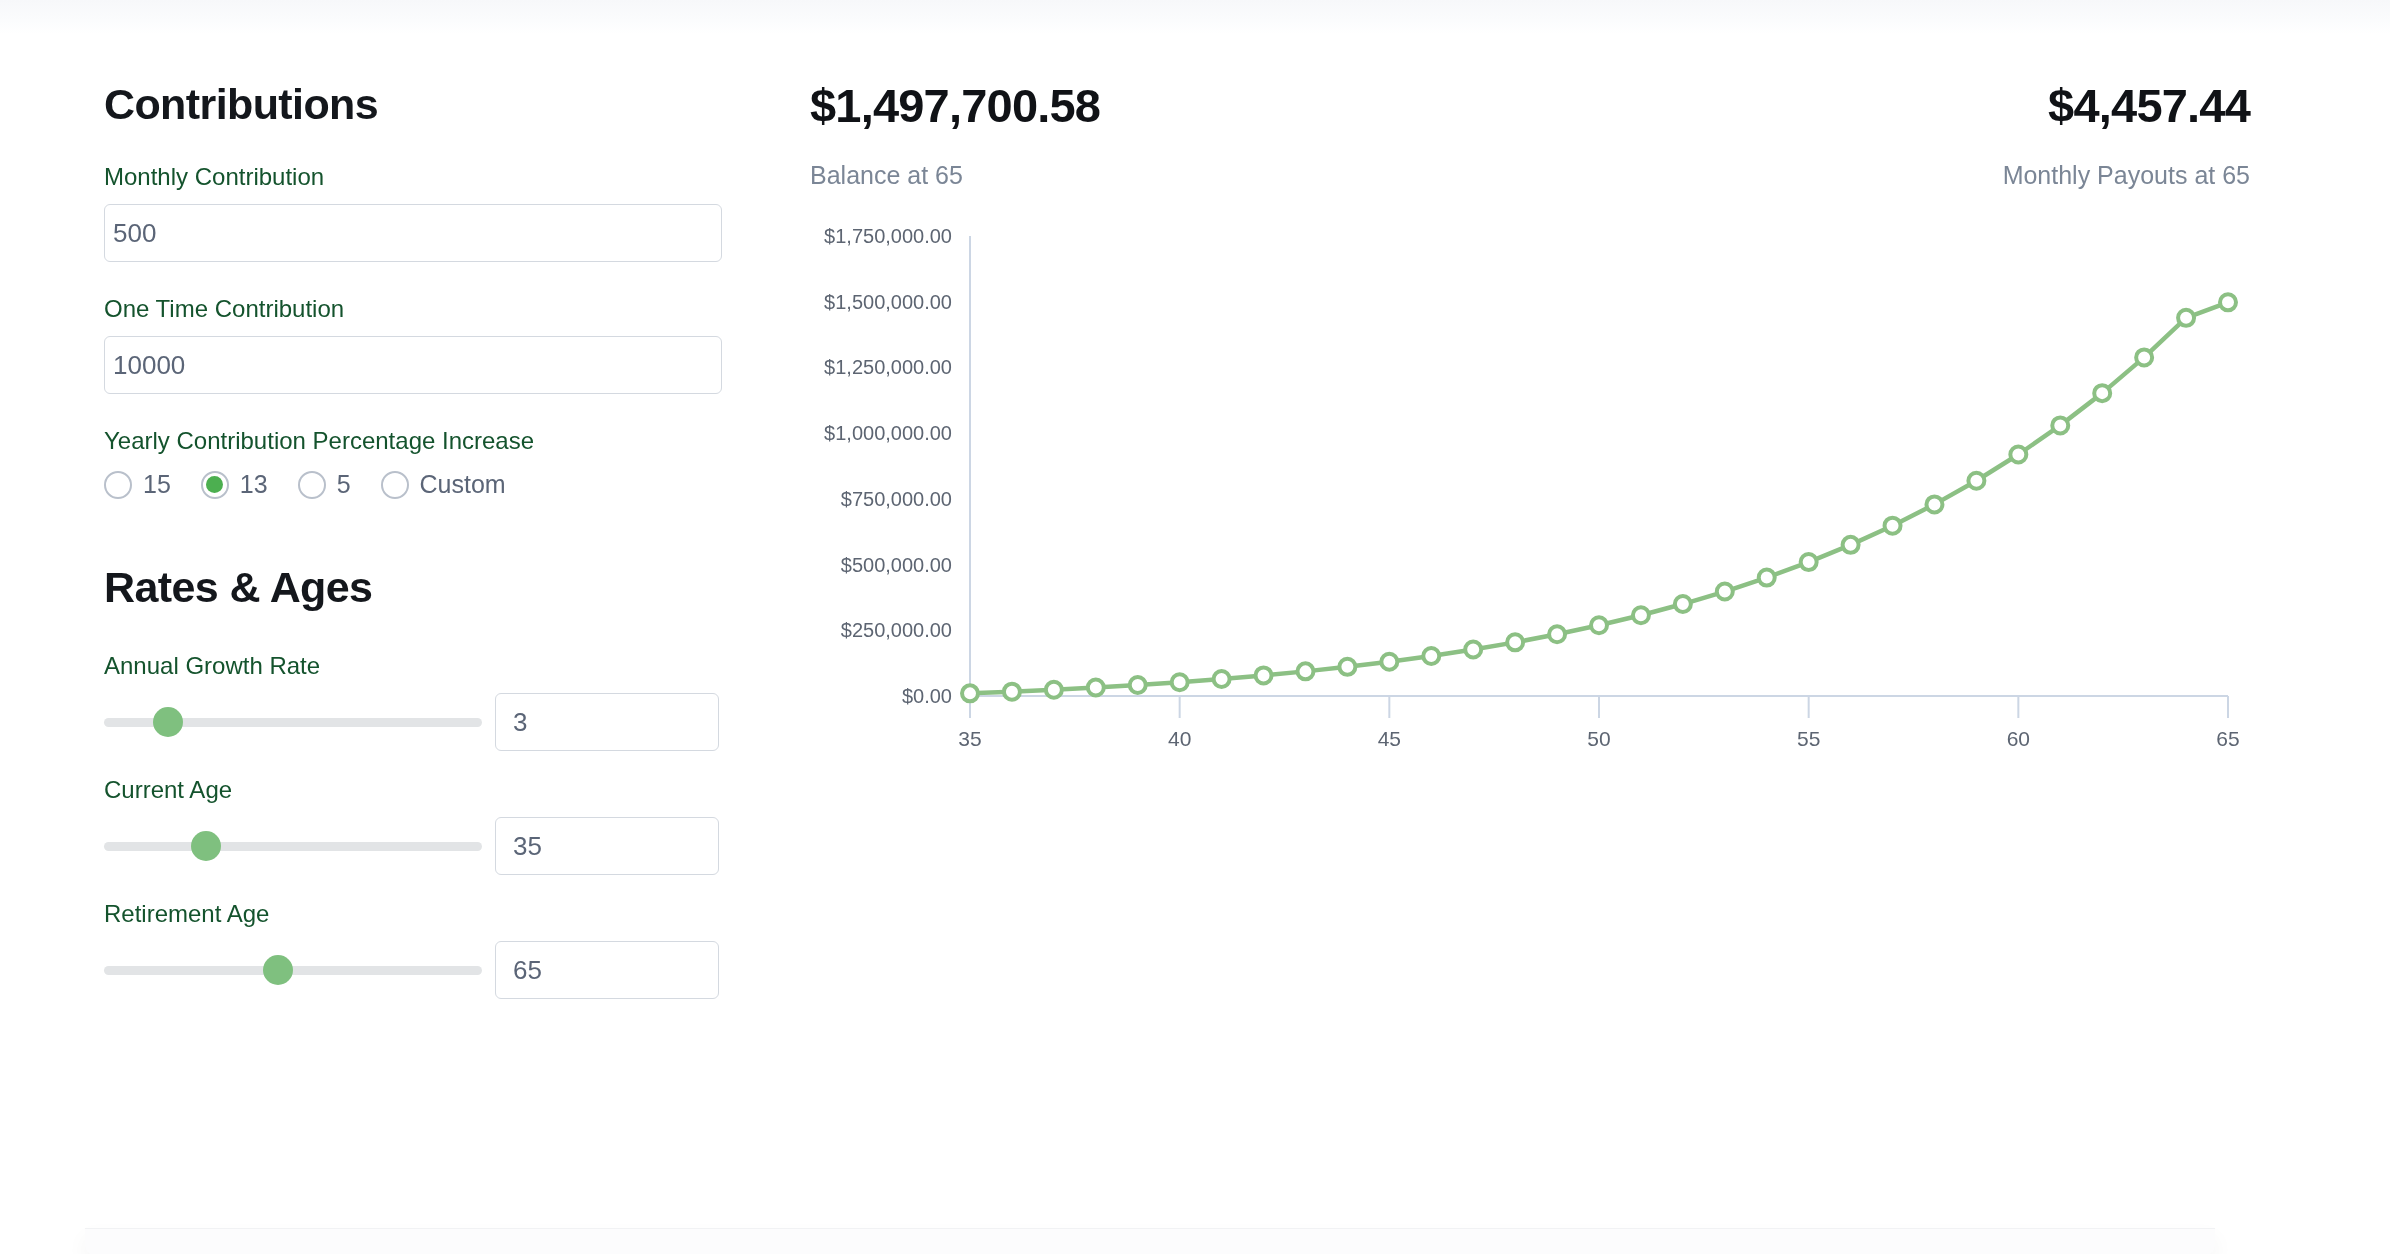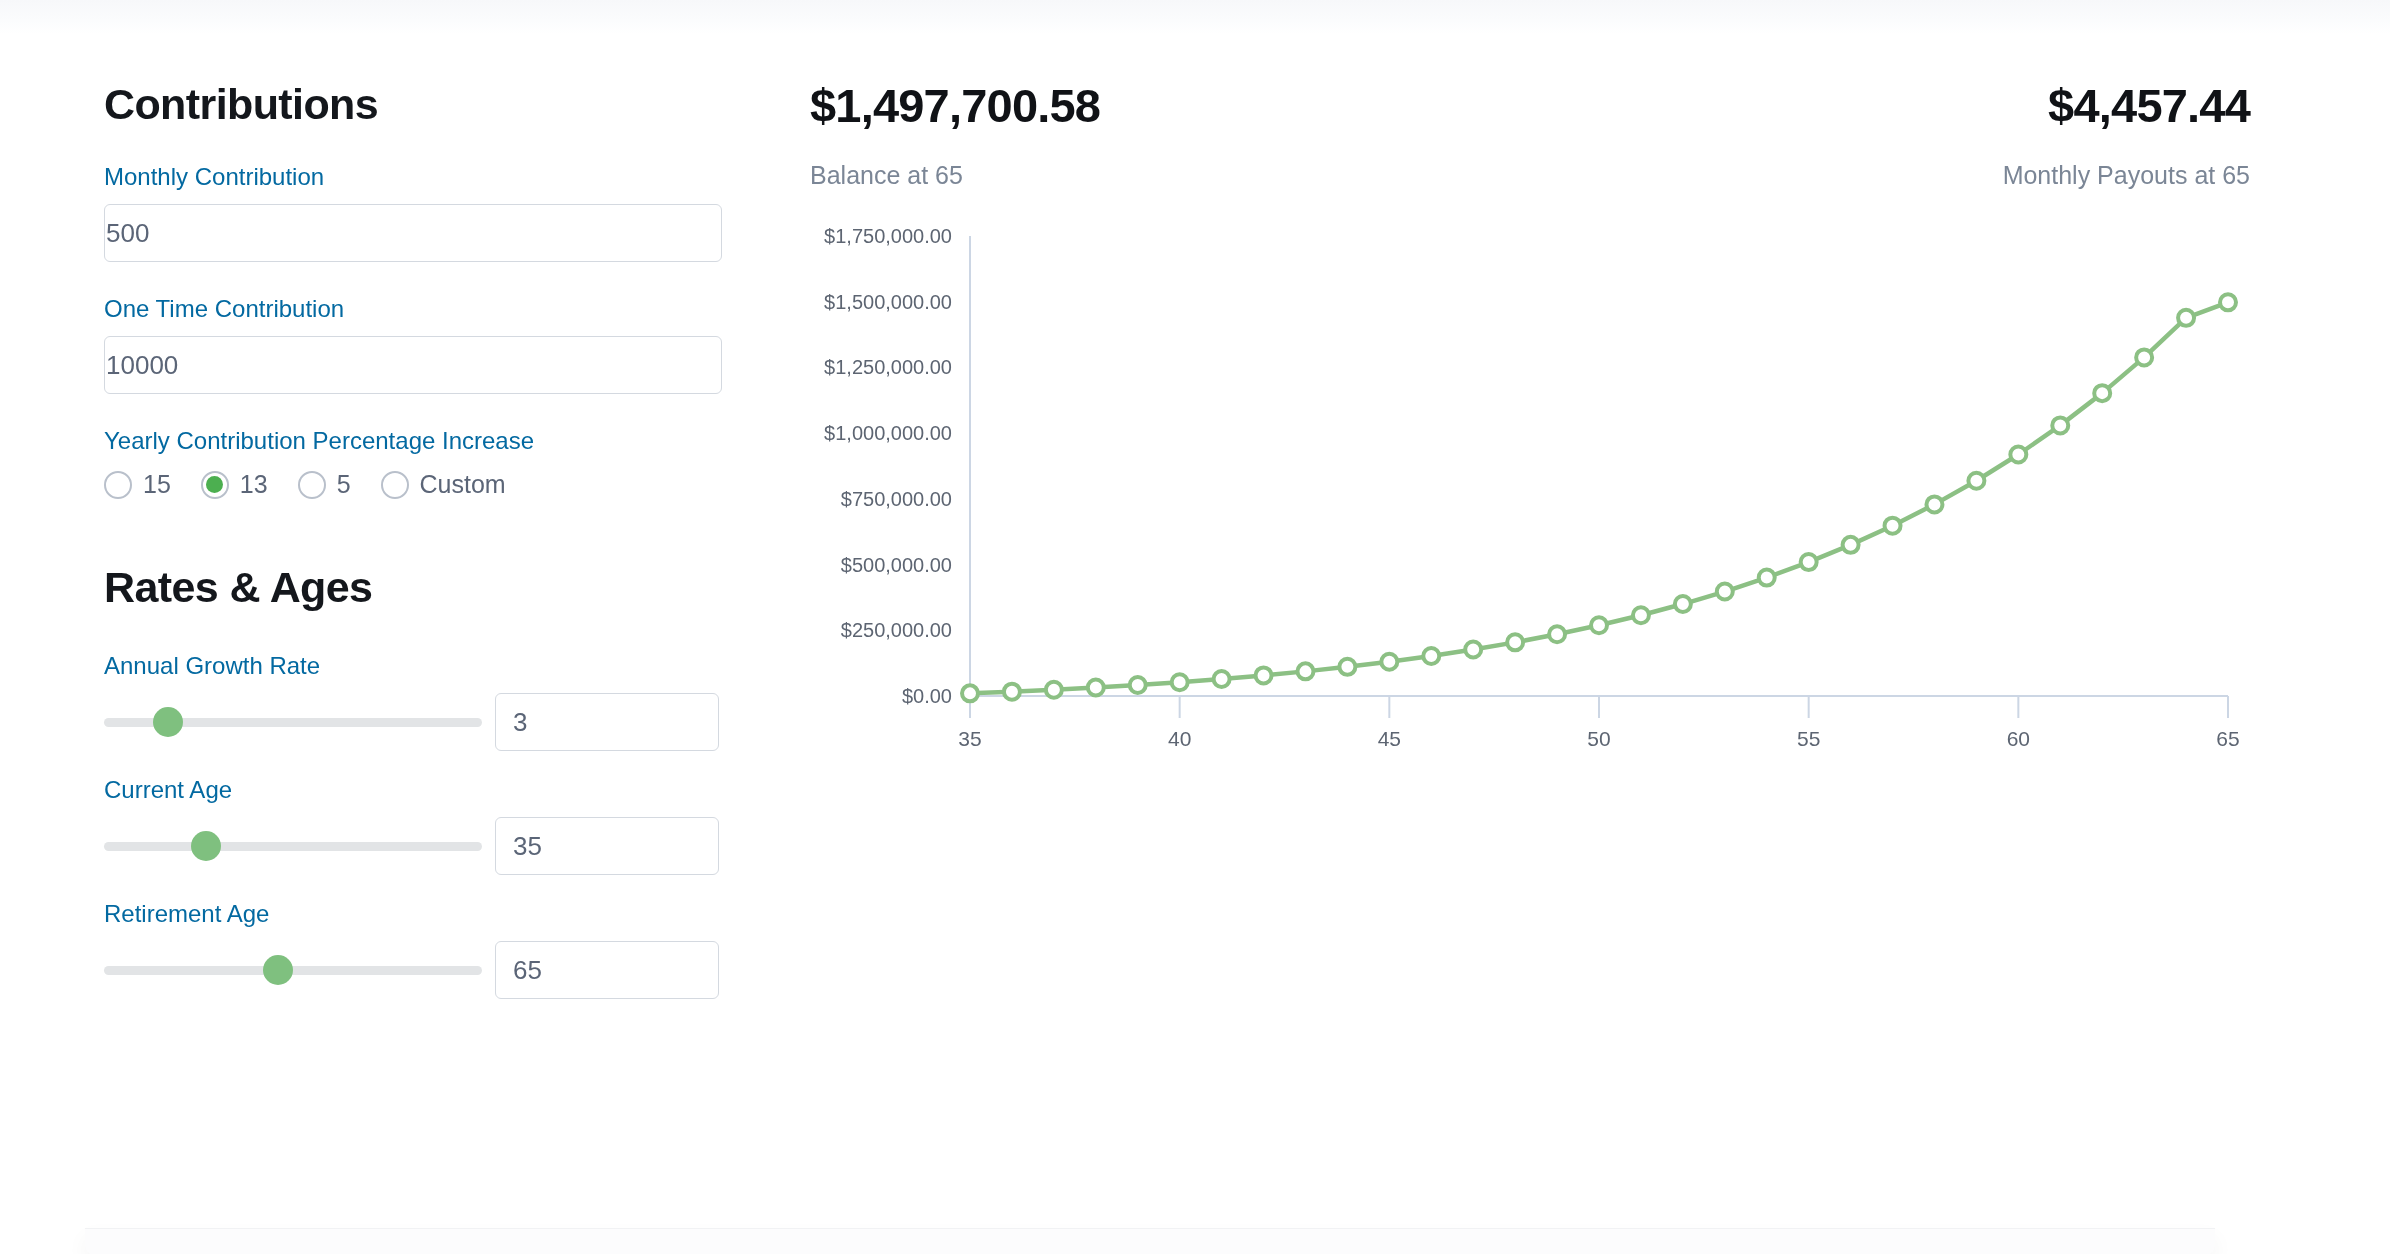--- a/index.html
+++ b/index.html
@@ -50,36 +50,36 @@
     margin: 0;
     font-size: 43px;
     line-height: 52px;
     font-weight: 700;
     color: #14171c;
     letter-spacing: -0.6px;
   }
   .field-label {
     font-size: 24px;
     line-height: 30px;
-    color: #0369a1;
+    color: #14532d;
     margin-top: 32px;
     margin-bottom: 12px;
     font-weight: 400;
   }
   .text-input {
     box-sizing: border-box;
     width: 618px;
     height: 58px;
     border: 1px solid #d4d9e0;
     border-radius: 6px;
     background: #ffffff;
     color: #5b6577;
     font-size: 26px;
     font-family: "Liberation Sans", sans-serif;
-    padding: 0 1px;
+    padding: 0 8px;
     outline: none;
   }
   .radio-row {
     display: flex;
     align-items: center;
     margin-top: 14px;
     gap: 8px;
   }
   .radio-opt {
     display: flex;

